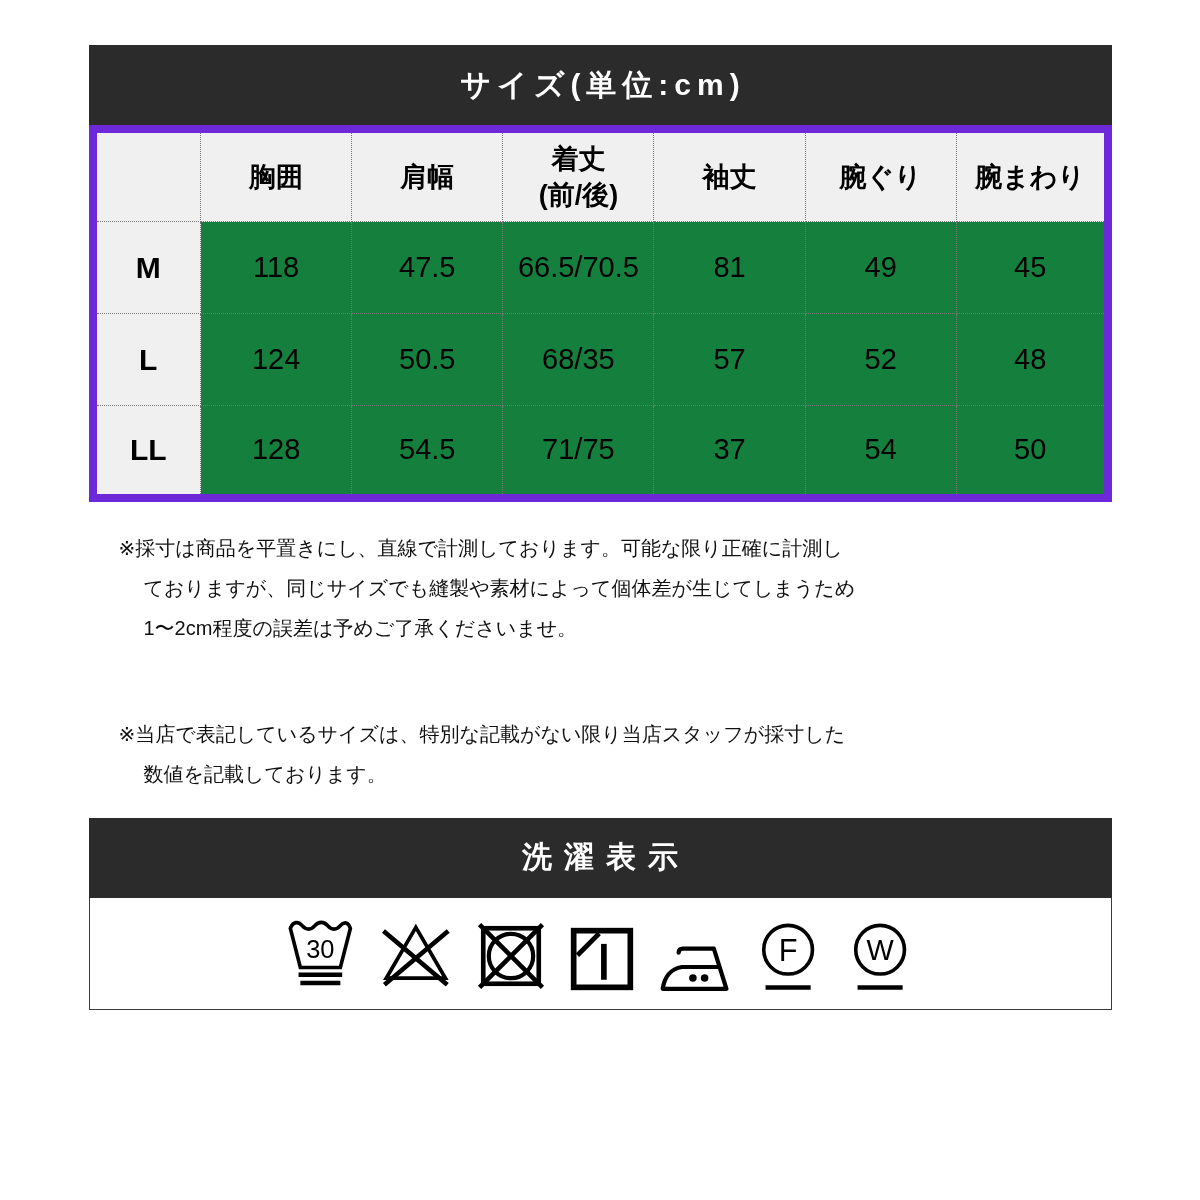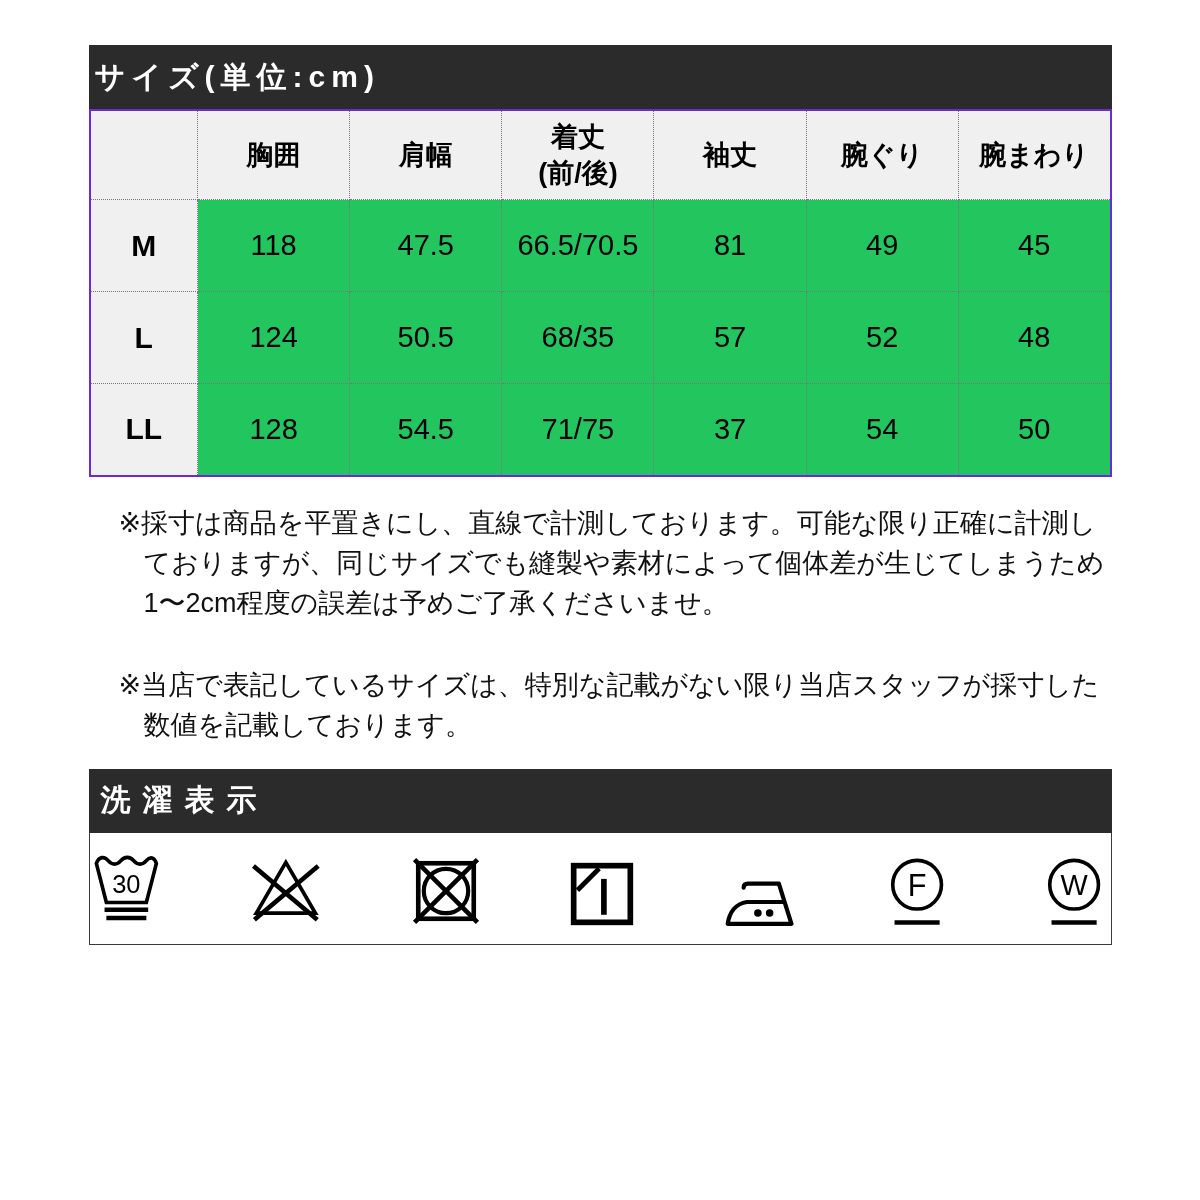--- a/index.html
+++ b/index.html
@@ -4,47 +4,47 @@
 <style>
   html,body{margin:0;padding:0;background:#ffffff;}
   .page{
     width:1200px;height:1200px;box-sizing:border-box;
     padding-top:45px;background:#ffffff;color:#000;
     font-family:"Liberation Sans","DejaVu Sans",sans-serif;
   }
   .wrap{width:1023px;margin:0 auto;}
 
   
-  .bar{height:64px;background:#2b2b2b;color:#fff;display:flex;align-items:center;justify-content:flex-start;}
+  .bar{height:80px;background:#2b2b2b;color:#fff;display:flex;align-items:center;justify-content:center;}
   .bar span{font-weight:700;font-size:30px;}
   .ls-size{letter-spacing:6px;padding-left:6px;}
   .ls-material{letter-spacing:16px;padding-left:16px;}
   .ls-care{letter-spacing:12px;padding-left:12px;}
 
   
-  table.size-table{width:100%;border-collapse:collapse;table-layout:fixed;border:2px solid #6d28d9;}
+  table.size-table{width:100%;border-collapse:collapse;table-layout:fixed;border:8px solid #6d28d9;}
   table.size-table th,table.size-table td{border:1px dotted #777;text-align:center;vertical-align:middle;padding:0;}
   table.size-table thead th{height:88px;background:#f0f0f0;font-size:27px;font-weight:700;white-space:pre-line;line-height:1.35;}
   table.size-table tbody tr{height:92px;}
   table.size-table tbody th{background:#f0f0f0;font-size:30px;font-weight:700;}
-  table.size-table tbody td{background:#22c55e;font-size:29px;font-weight:400;}
+  table.size-table tbody td{background:#15803d;font-size:29px;font-weight:400;}
   col.size-col{width:108px;}
 
   
   .notes{padding:26px 0 0 30px;}
-  .note-line{margin:0;font-size:27px;line-height:40px;color:#111;}
+  .note-line{margin:0;font-size:20px;line-height:40px;color:#111;}
   .cont{padding-left:25px;}
-  .gap-top{margin-top:42px;}
+  .gap-top{margin-top:66px;}
 
   
   .material-section{margin-top:32px;}
   .care-section{margin-top:24px;}
   .sec-body{border:1px solid #3b3b3b;border-top:none;background:#fff;display:flex;align-items:center;justify-content:center;}
   .material-body{height:114px;gap:38px;font-size:27px;}
-  .care-body{height:112px;box-sizing:border-box;align-items:flex-end;padding-bottom:16px;gap:20px;justify-content:space-between;}
+  .care-body{height:112px;box-sizing:border-box;align-items:flex-end;padding-bottom:16px;gap:20px;}
   .care-body svg{display:block;}
   svg text{font-family:"Liberation Sans","DejaVu Sans",sans-serif;fill:#000;}
 </style>
 </head>
 <body>
 
 <div class="page">
   <div class="wrap">
 
     <section>

